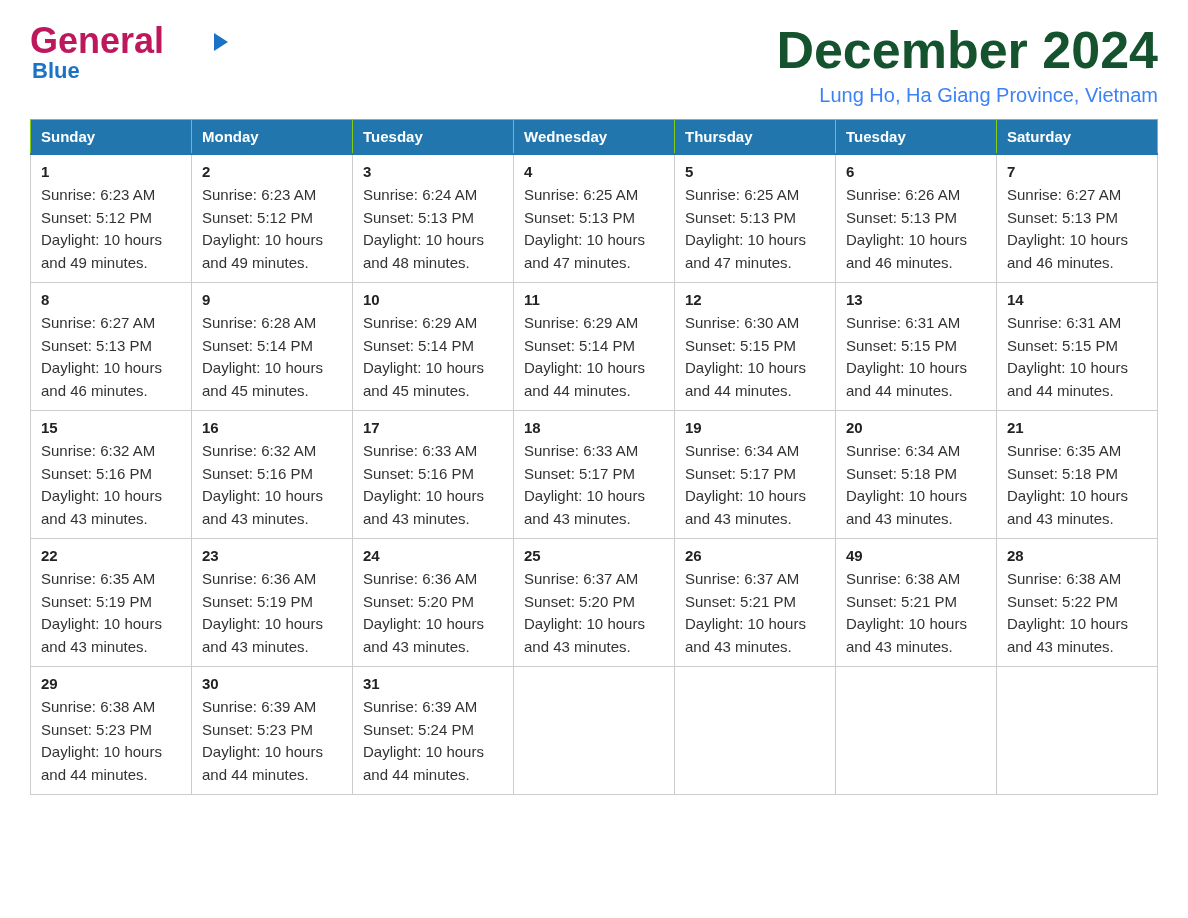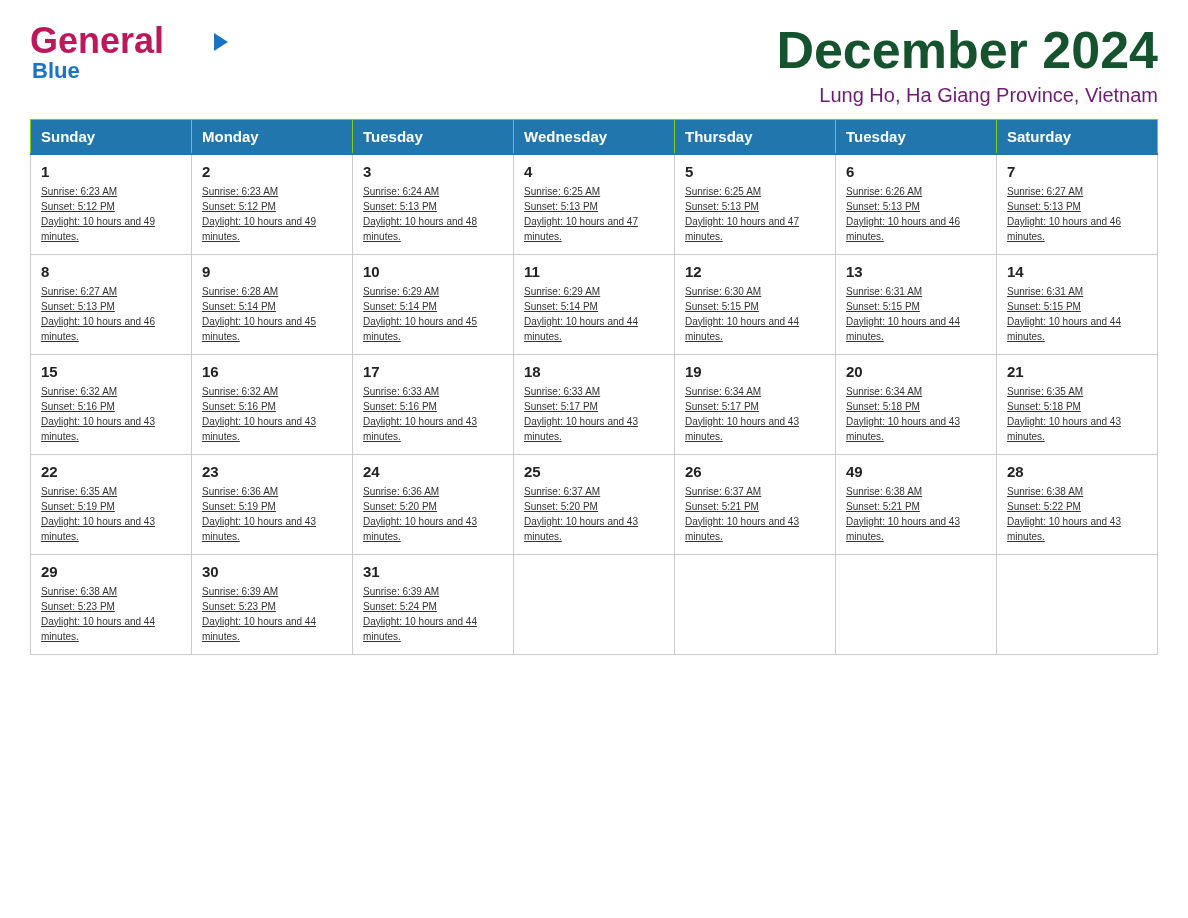--- a/index.html
+++ b/index.html
@@ -48,21 +48,21 @@
     .title-area {
       text-align: right;
     }
     .main-title {
       font-size: 52px;
       font-weight: bold;
       color: #14532d;
     }
     .subtitle {
       font-size: 20px;
-      color: #701a75;
+      color: #3b82f6;
       margin-top: 4px;
     }
     .calendar {
       width: 100%;
       border-collapse: collapse;
       margin-top: 12px;
     }
     .calendar th {
       background: #2176ae;
       color: #fff;
@@ -81,24 +81,23 @@
       color: #333;
     }
     .calendar td .day-number {
       font-size: 15px;
       font-weight: bold;
       color: #222;
       display: block;
       margin-bottom: 4px;
     }
     .calendar td .day-info {
-      font-size: 10px;
+      font-size: 15px;
       line-height: 1.5;
       color: #333;
-      text-decoration: underline;
     }
     .calendar tr.week-row td {
       height: 100px;
     }
     .empty-cell {
       background: #fff;
     }
     .calendar tbody tr:first-child td {
       border-top: 2px solid #2176ae;
     }

